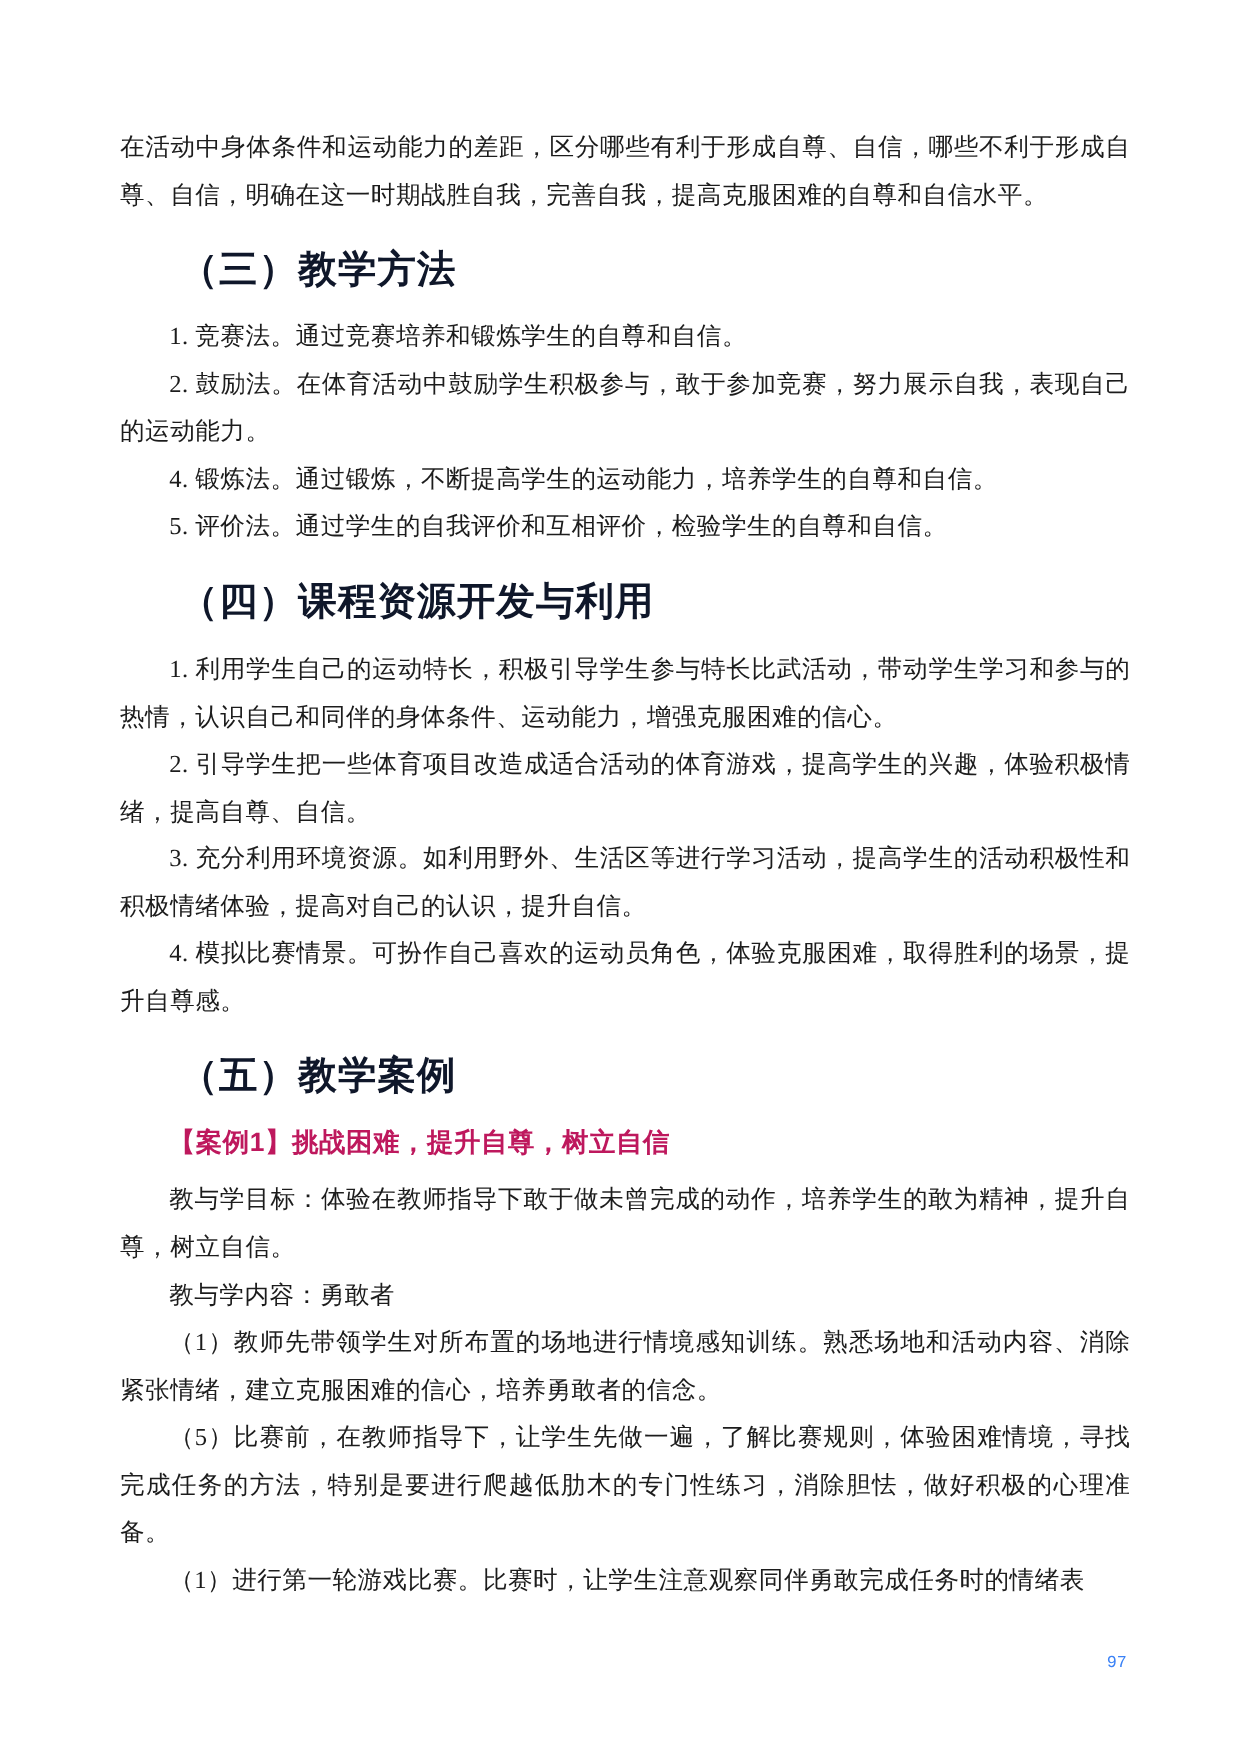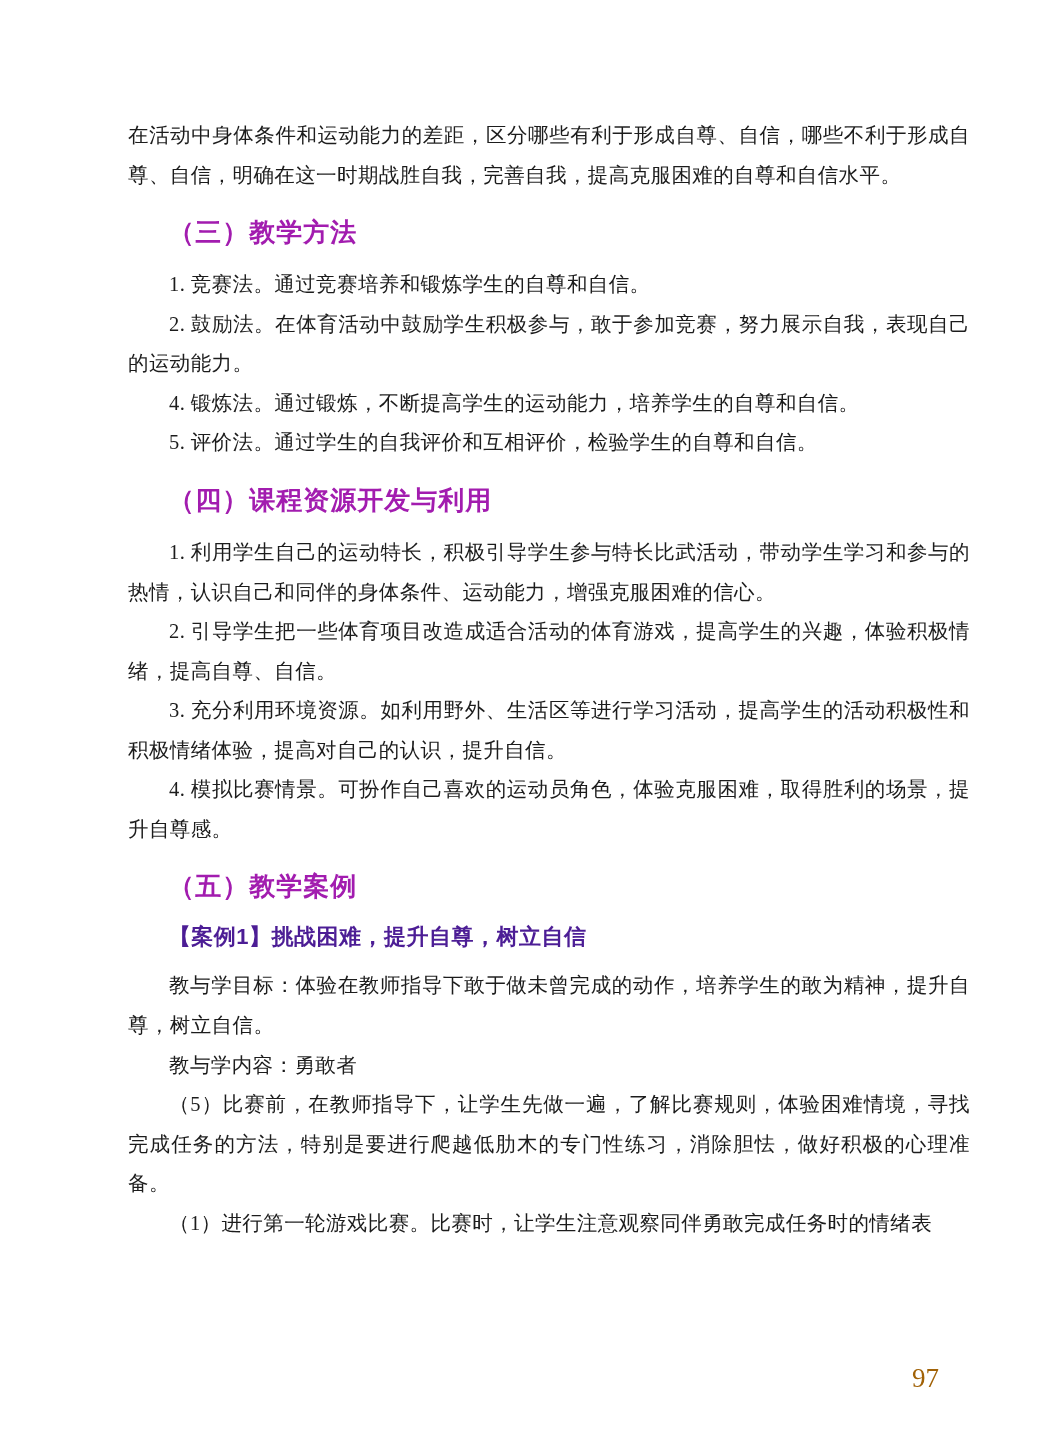--- a/index.html
+++ b/index.html
@@ -15,61 +15,60 @@
     font-family: "Liberation Serif", "DejaVu Serif", serif;
     overflow: hidden;
   }
   .page {
     position: absolute;
     inset: 0;
   }
   .content {
     position: absolute;
     left: 100px;
-    top: 116px;
+    top: 104px;
     width: 842px;
     text-align: justify;
-    margin-left: 28px;
   }
   .content p {
     margin: 0;
     font-size: 20.5px;
     line-height: 1.93;
     letter-spacing: 0.4px;
   }
   .content p.para {
     text-indent: 2em;
   }
   .content p.continuation {
     text-indent: 0;
   }
   .content h2 {
-    font-size: 26px;
+    font-size: 32px;
     font-weight: 600;
     margin: 20px 0 15px 0;
     text-indent: 1.55em;
     letter-spacing: 1px;
-    color: #a21caf;
+    color: #0f172a;
   }
   .content h3 {
     font-family: "Liberation Sans", "DejaVu Sans", sans-serif;
     font-size: 22px;
     font-weight: bold;
     margin: 18px 0 14px 0;
     text-indent: 1.85em;
     letter-spacing: 0.5px;
-    color: #4c1d95;
+    color: #be185d;
   }
   .page-number {
     position: absolute;
     right: 99px;
     bottom: 58px;
-    font-size: 27px;
-    color: #a16207;
-    font-family: Liberation Serif, serif;
+    font-size: 14px;
+    color: #3b82f6;
+    font-family: Liberation Mono, monospace;
   }
 </style>
 </head>
 <body>
 
 <div class="page">
   <div class="content" id="content">
       <p class="continuation">在活动中身体条件和运动能力的差距，区分哪些有利于形成自尊、自信，哪些不利于形成自尊、自信，明确在这一时期战胜自我，完善自我，提高克服困难的自尊和自信水平。</p>
       <h2>（三）教学方法</h2>
       <p class="para">1. 竞赛法。通过竞赛培养和锻炼学生的自尊和自信。</p>
@@ -78,17 +77,18 @@
       <p class="para">5. 评价法。通过学生的自我评价和互相评价，检验学生的自尊和自信。</p>
       <h2>（四）课程资源开发与利用</h2>
       <p class="para">1. 利用学生自己的运动特长，积极引导学生参与特长比武活动，带动学生学习和参与的热情，认识自己和同伴的身体条件、运动能力，增强克服困难的信心。</p>
       <p class="para">2. 引导学生把一些体育项目改造成适合活动的体育游戏，提高学生的兴趣，体验积极情绪，提高自尊、自信。</p>
       <p class="para">3. 充分利用环境资源。如利用野外、生活区等进行学习活动，提高学生的活动积极性和积极情绪体验，提高对自己的认识，提升自信。</p>
       <p class="para">4. 模拟比赛情景。可扮作自己喜欢的运动员角色，体验克服困难，取得胜利的场景，提升自尊感。</p>
       <h2>（五）教学案例</h2>
       <h3>【案例1】挑战困难，提升自尊，树立自信</h3>
       <p class="para">教与学目标：体验在教师指导下敢于做未曾完成的动作，培养学生的敢为精神，提升自尊，树立自信。</p>
       <p class="para">教与学内容：勇敢者</p>
+      <p class="para">（1）教师先带领学生对所布置的场地进行情境感知训练。熟悉场地和活动内容、消除紧张情绪，建立克服困难的信心，培养勇敢者的信念。</p>
       <p class="para">（5）比赛前，在教师指导下，让学生先做一遍，了解比赛规则，体验困难情境，寻找完成任务的方法，特别是要进行爬越低肋木的专门性练习，消除胆怯，做好积极的心理准备。</p>
       <p class="para">（1）进行第一轮游戏比赛。比赛时，让学生注意观察同伴勇敢完成任务时的情绪表</p>
     </div>
   <div class="page-number">97</div>
 </div>
 
 </body></html>

